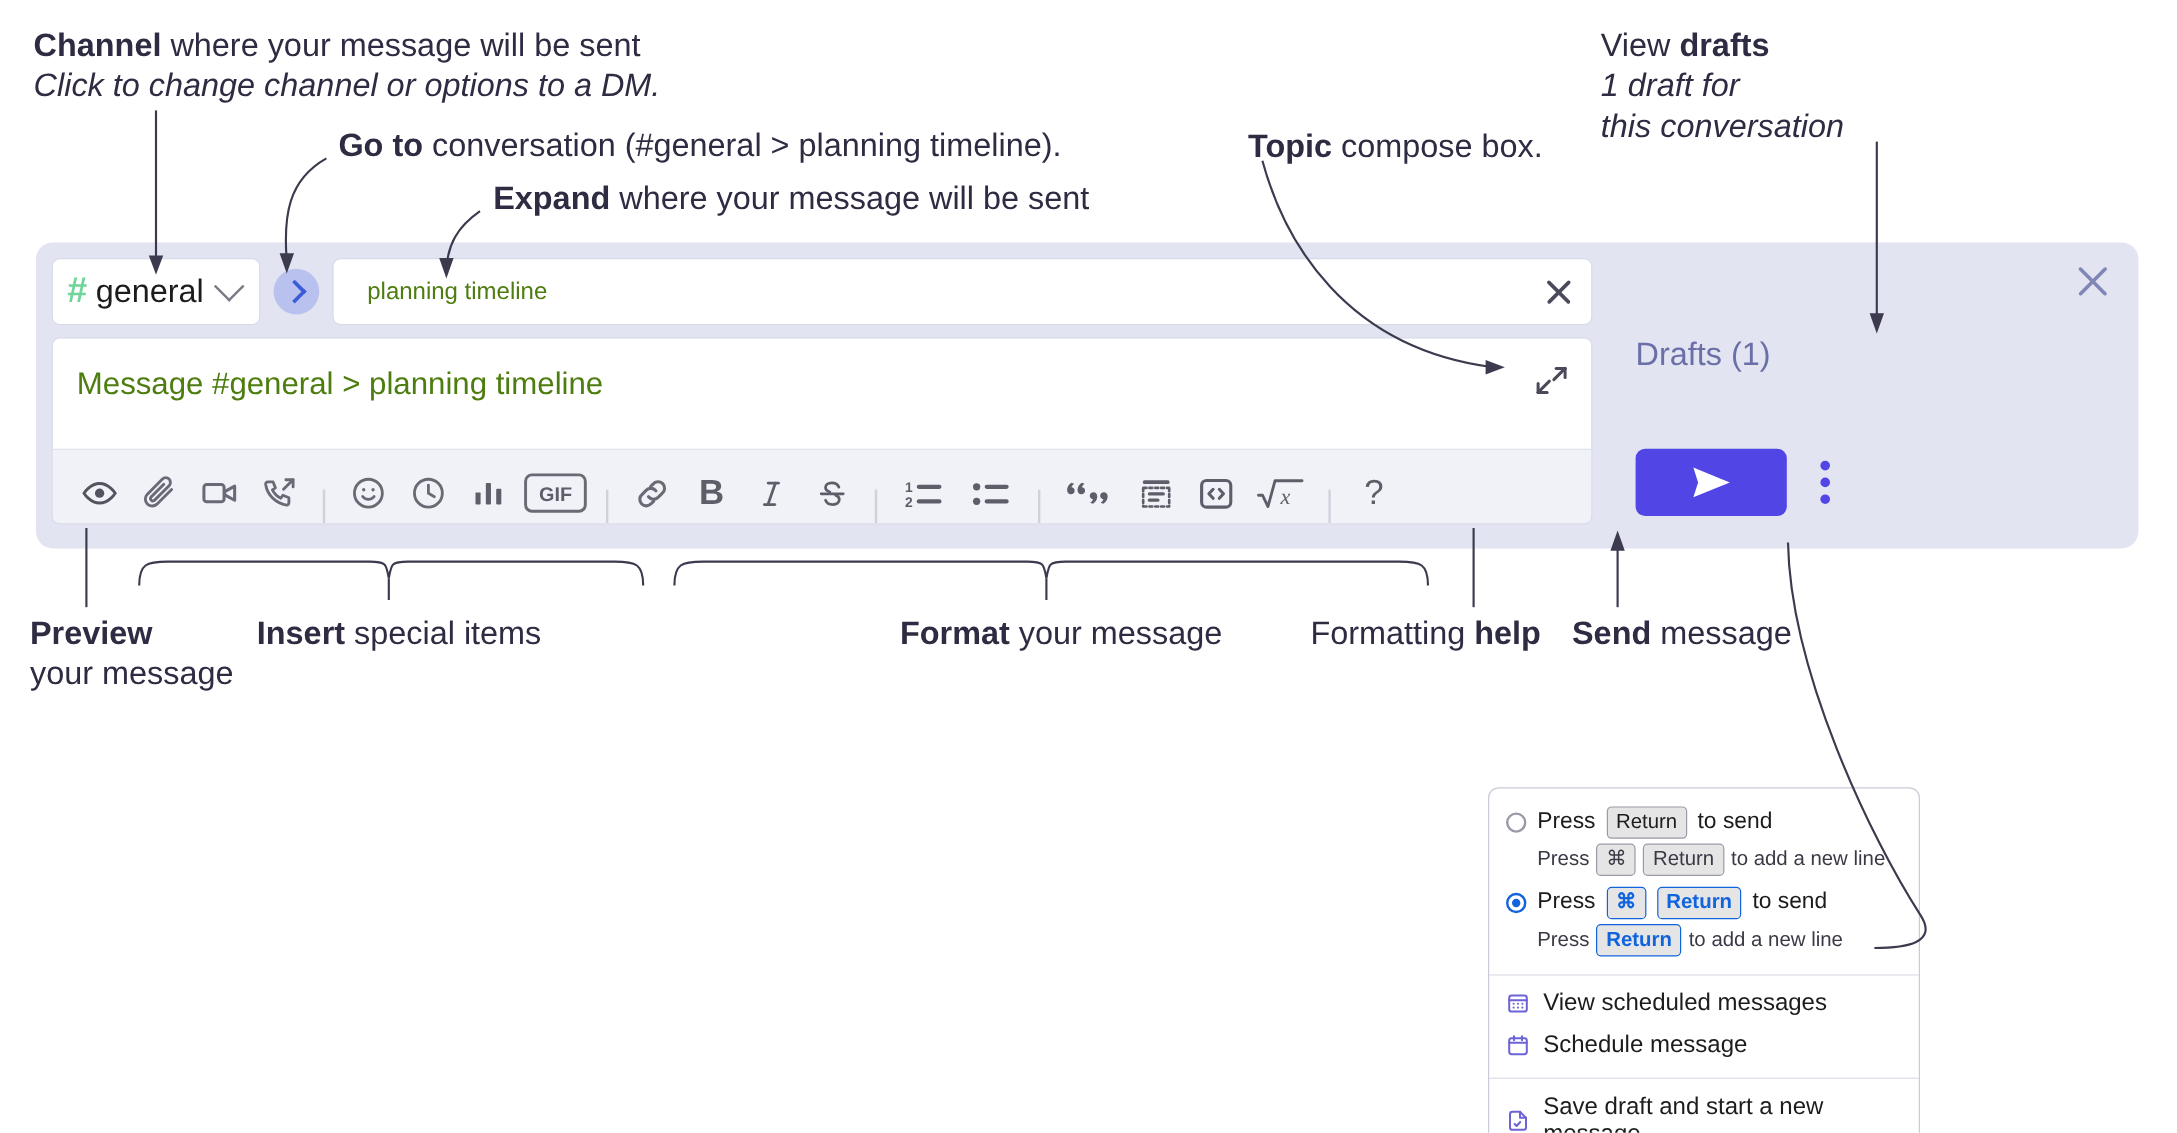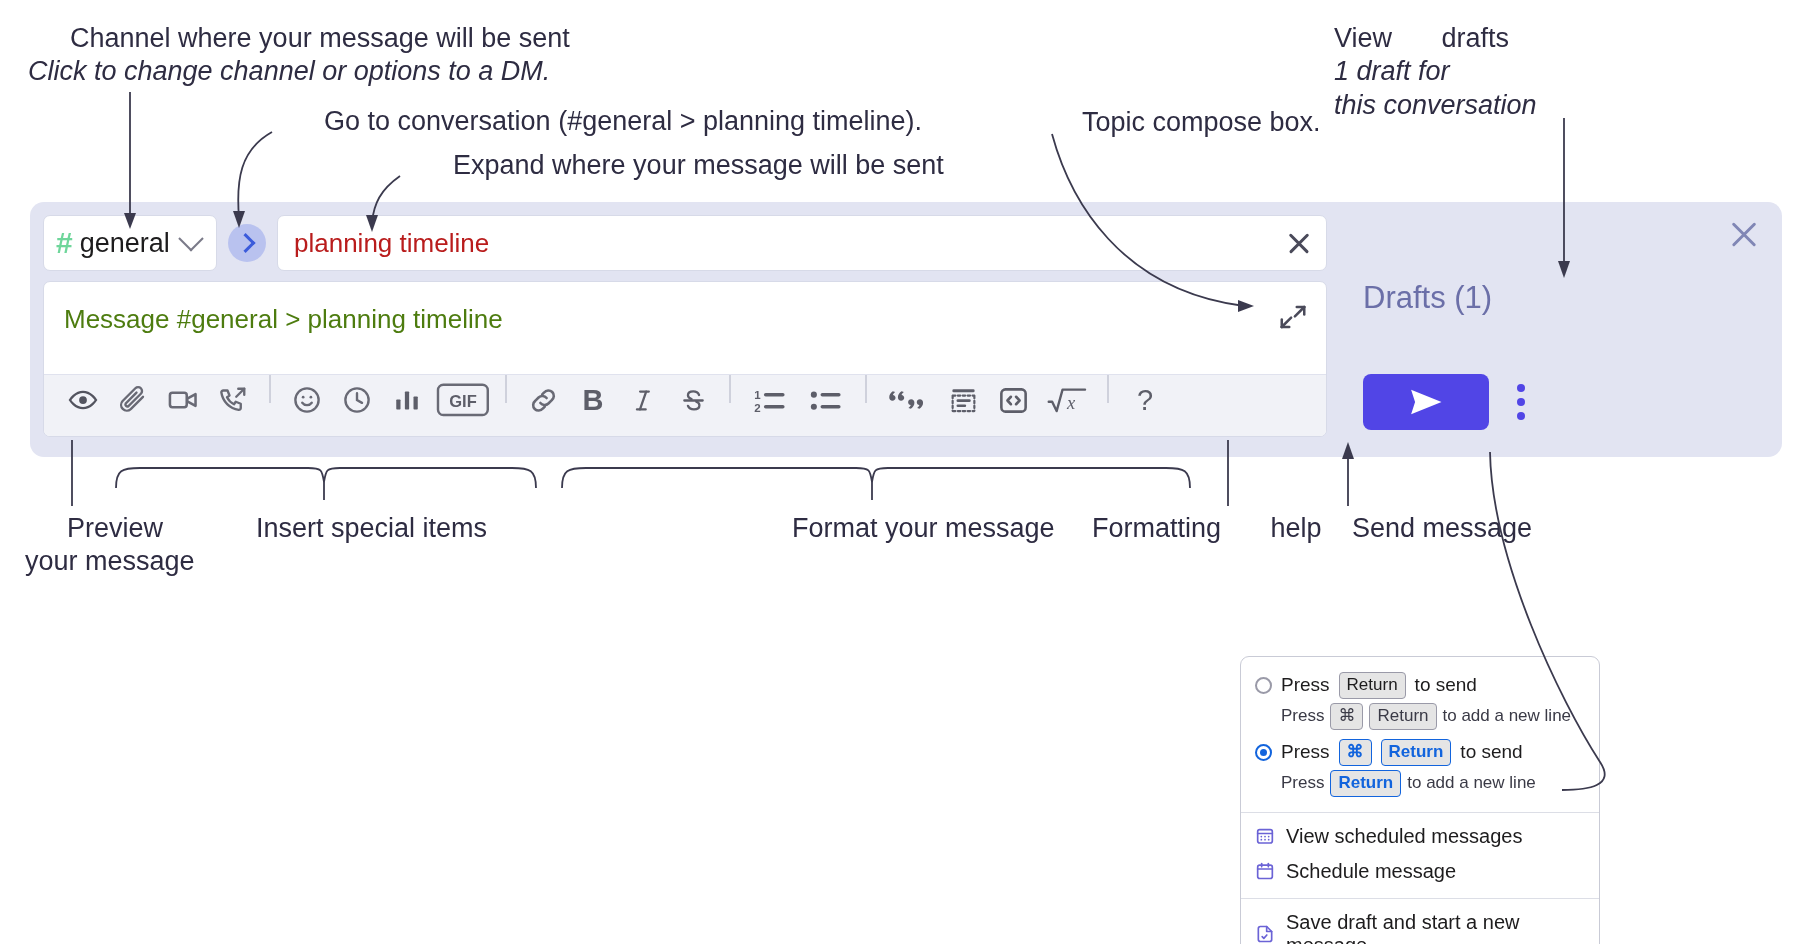--- a/index.html
+++ b/index.html
@@ -15,21 +15,21 @@
   }
 
   
   .anno {
     position: absolute;
     font-size: 27px;
     line-height: 1.24;
     color: #2e2c42;
     white-space: nowrap;
   }
-  .anno b { font-weight: 400; margin-left: 42px; }
+  .anno b { font-weight: 700; }
   .anno .sub { font-style: italic; font-weight: 400; }
 
   
   #compose-panel {
     position: absolute;
     left: 30px; top: 202px;
     width: 1752px; height: 255px;
     background: #e2e4f2;
     border-radius: 14px;
     box-sizing: border-box;
@@ -90,21 +90,21 @@
   #topic-field {
     flex: 1; height: 56px;
     background: #fff;
     border: 1px solid #d7dae8;
     border-radius: 7px;
     display: flex; align-items: center;
     padding: 0 14px 0 16px;
     box-sizing: border-box;
   }
   #topic-value {
-    flex: 1; font-size: 26px; color: #b91c1c;
+    flex: 1; font-size: 20px; color: #4d7c0f; margin-left: 12px;
   }
   .x-glyph {
     position: relative; width: 26px; height: 26px; cursor: pointer;
   }
   .x-glyph:before, .x-glyph:after {
     content:""; position:absolute; left:0; top:12px;
     width:26px; height:2.6px; background:#4a4a5a; border-radius:2px;
   }
   .x-glyph:before { transform: rotate(45deg); }
   .x-glyph:after  { transform: rotate(-45deg); }
@@ -126,21 +126,21 @@
   }
   #expand-btn {
     position: absolute; right: 18px; top: 20px;
     width: 30px; height: 30px; cursor: pointer;
   }
   #toolbar {
     position: absolute; left: 0; right: 0; bottom: 0;
     height: 62px;
     background: #f1f2f7;
     border-top: 1px solid #e0e2ee;
-    display: flex; align-items: flex-start;
+    display: flex; align-items: flex-end;
     padding: 0 14px;
     box-sizing: border-box;
     gap: 0px;
   }
   .tb {
     width: 50px; height: 50px;
     display: flex; align-items: center; justify-content: center;
     cursor: pointer; color: #696a75;
     flex: none;
   }
@@ -163,21 +163,21 @@
     width: 32px; height: 32px; cursor: pointer;
   }
   #panel-close:before, #panel-close:after {
     content:""; position:absolute; left:0; top:15px;
     width:32px; height:2.8px; background:#8086b5; border-radius:2px;
   }
   #panel-close:before { transform: rotate(45deg); }
   #panel-close:after  { transform: rotate(-45deg); }
   #drafts-link {
     position: absolute; left: 23px; top: 78px;
-    font-size: 31px; color: #6b6fa8; cursor: pointer;
+    font-size: 27px; color: #6b6fa8; cursor: pointer;
   }
   #send-btn {
     position: absolute; left: 23px; top: 172px;
     width: 126px; height: 56px;
     background: #5145e6;
     border-radius: 8px;
     display: flex; align-items: center; justify-content: center;
     cursor: pointer;
   }
   #kebab {

